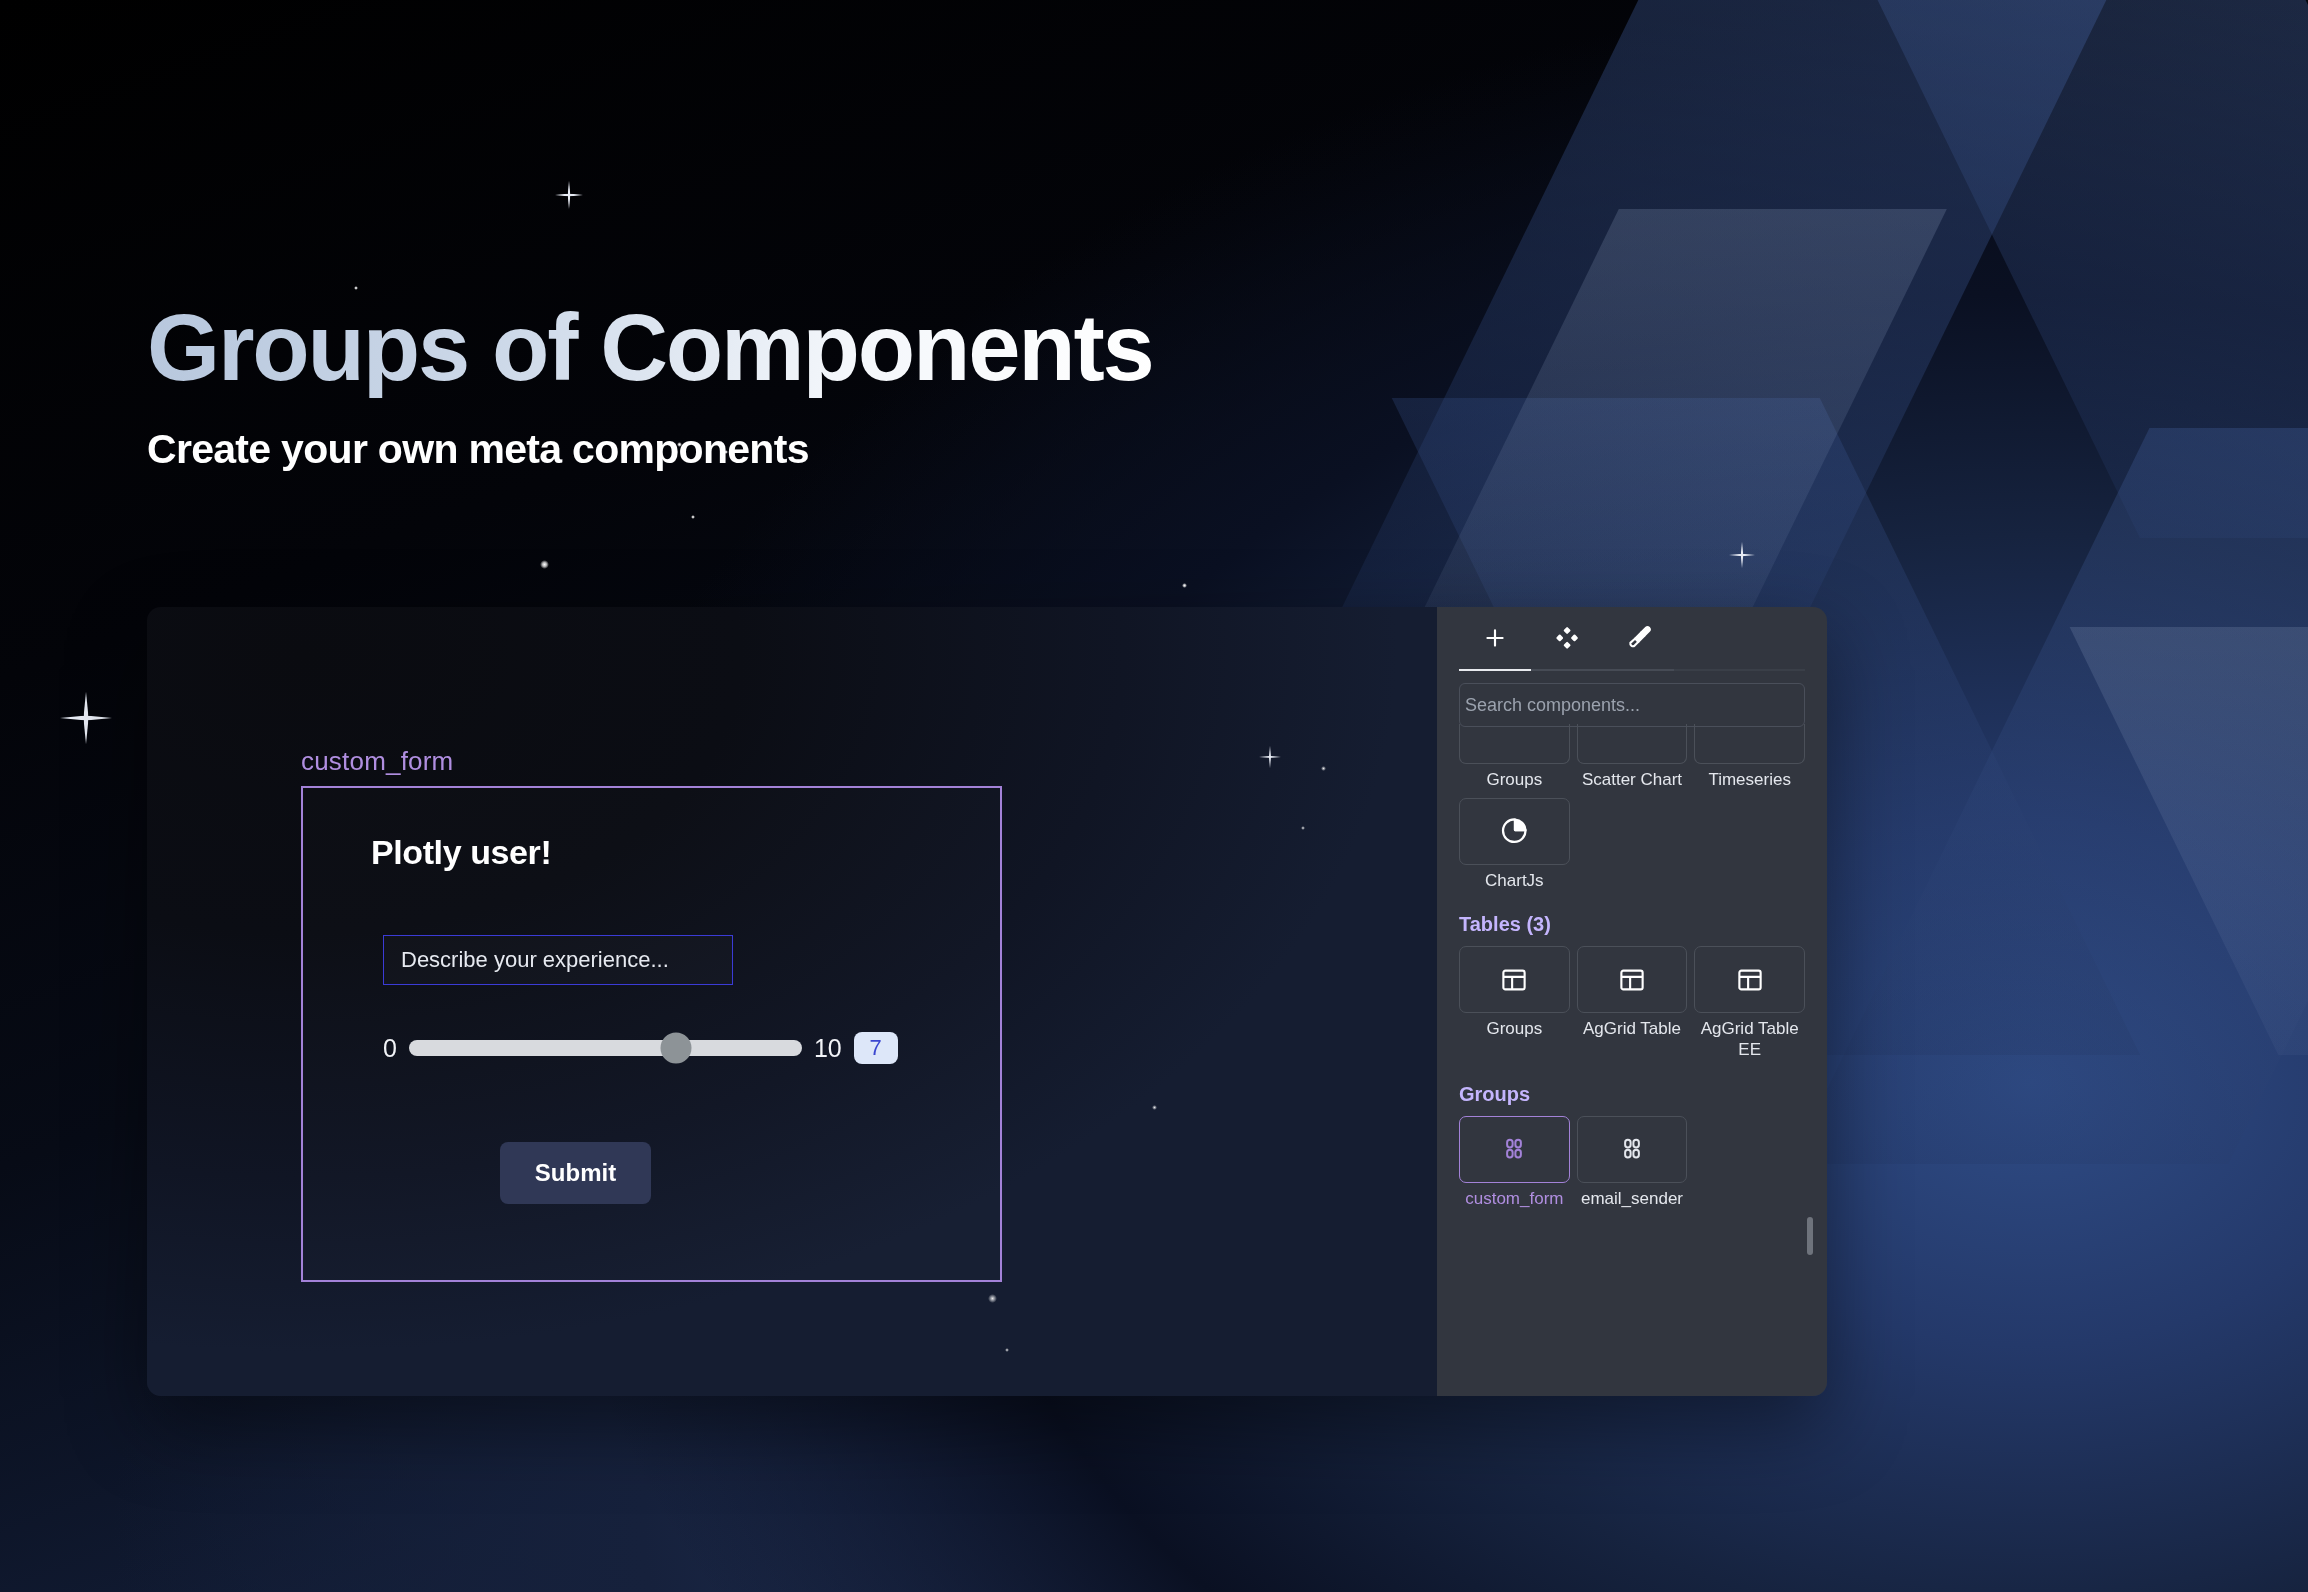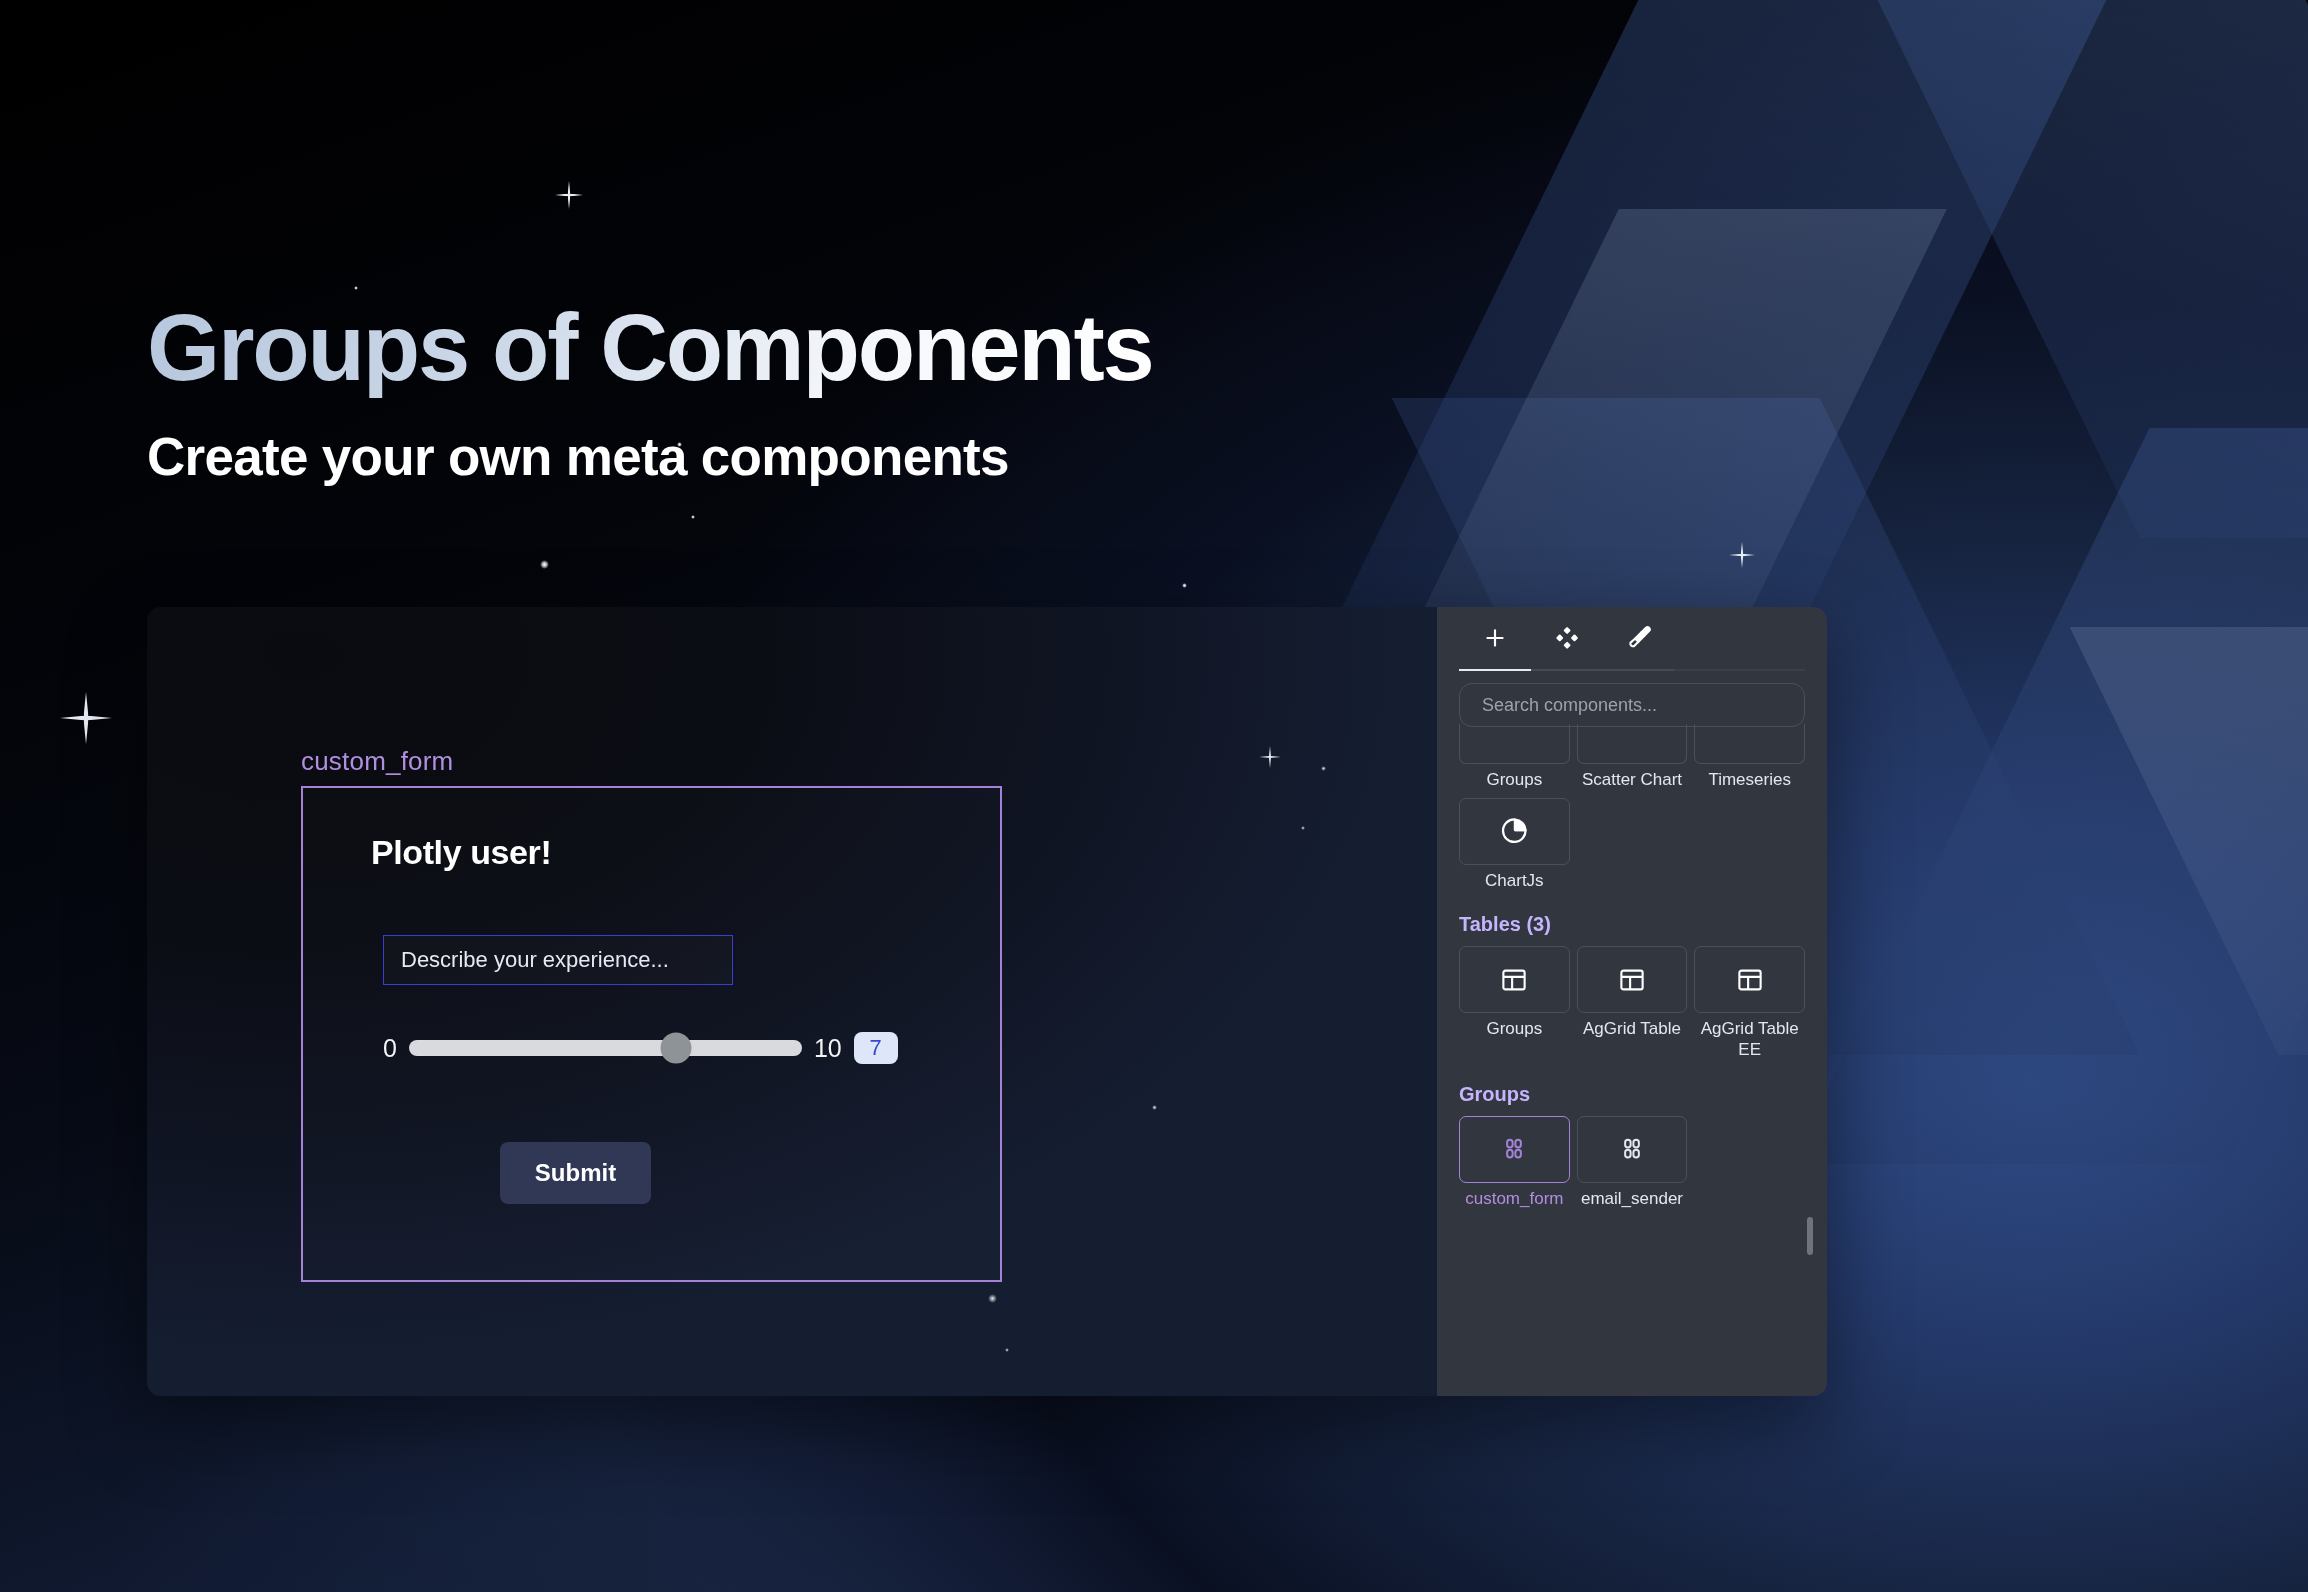--- a/index.html
+++ b/index.html
@@ -112,21 +112,21 @@
     letter-spacing: -2.2px;
     line-height: 1.05;
     background: linear-gradient(100deg, #b7c7dd 0%, #ccd8e8 35%, #f4f7fb 70%, #ffffff 100%);
     -webkit-background-clip: text;
     background-clip: text;
     color: transparent;
     white-space: nowrap;
   }
   .hero h2 {
     margin-top: 28px;
-    font-size: 53px;
+    font-size: 41px;
     font-weight: 700;
     letter-spacing: -0.7px;
     color: #ffffff;
     white-space: nowrap;
   }
 
   
   .app-window {
     position: absolute;
     left: 147px;
@@ -302,25 +302,25 @@
     left: 215px; top: 0; right: 0; height: 2px;
     background: #3a3f48;
   }
 
   .search-wrap { padding: 12px 22px 0 22px; }
   .search-input {
     width: 100%;
     height: 44px;
     background: transparent;
     border: 1px solid #4a4f5a;
-    border-radius: 13px;
+    border-radius: 6px;
     color: #e3e6ec;
     font-size: 18px;
     font-family: "Liberation Sans", sans-serif;
-    padding: 0 22px;
+    padding: 0 5px;
     outline: none;
   }
   .search-input::placeholder { color: #9ba2ae; }
 
   .panel-scroll {
     position: absolute;
     left: 0; right: 0;
     top: 117px; bottom: 0;
     padding: 0 22px 20px 22px;
     overflow: hidden;

